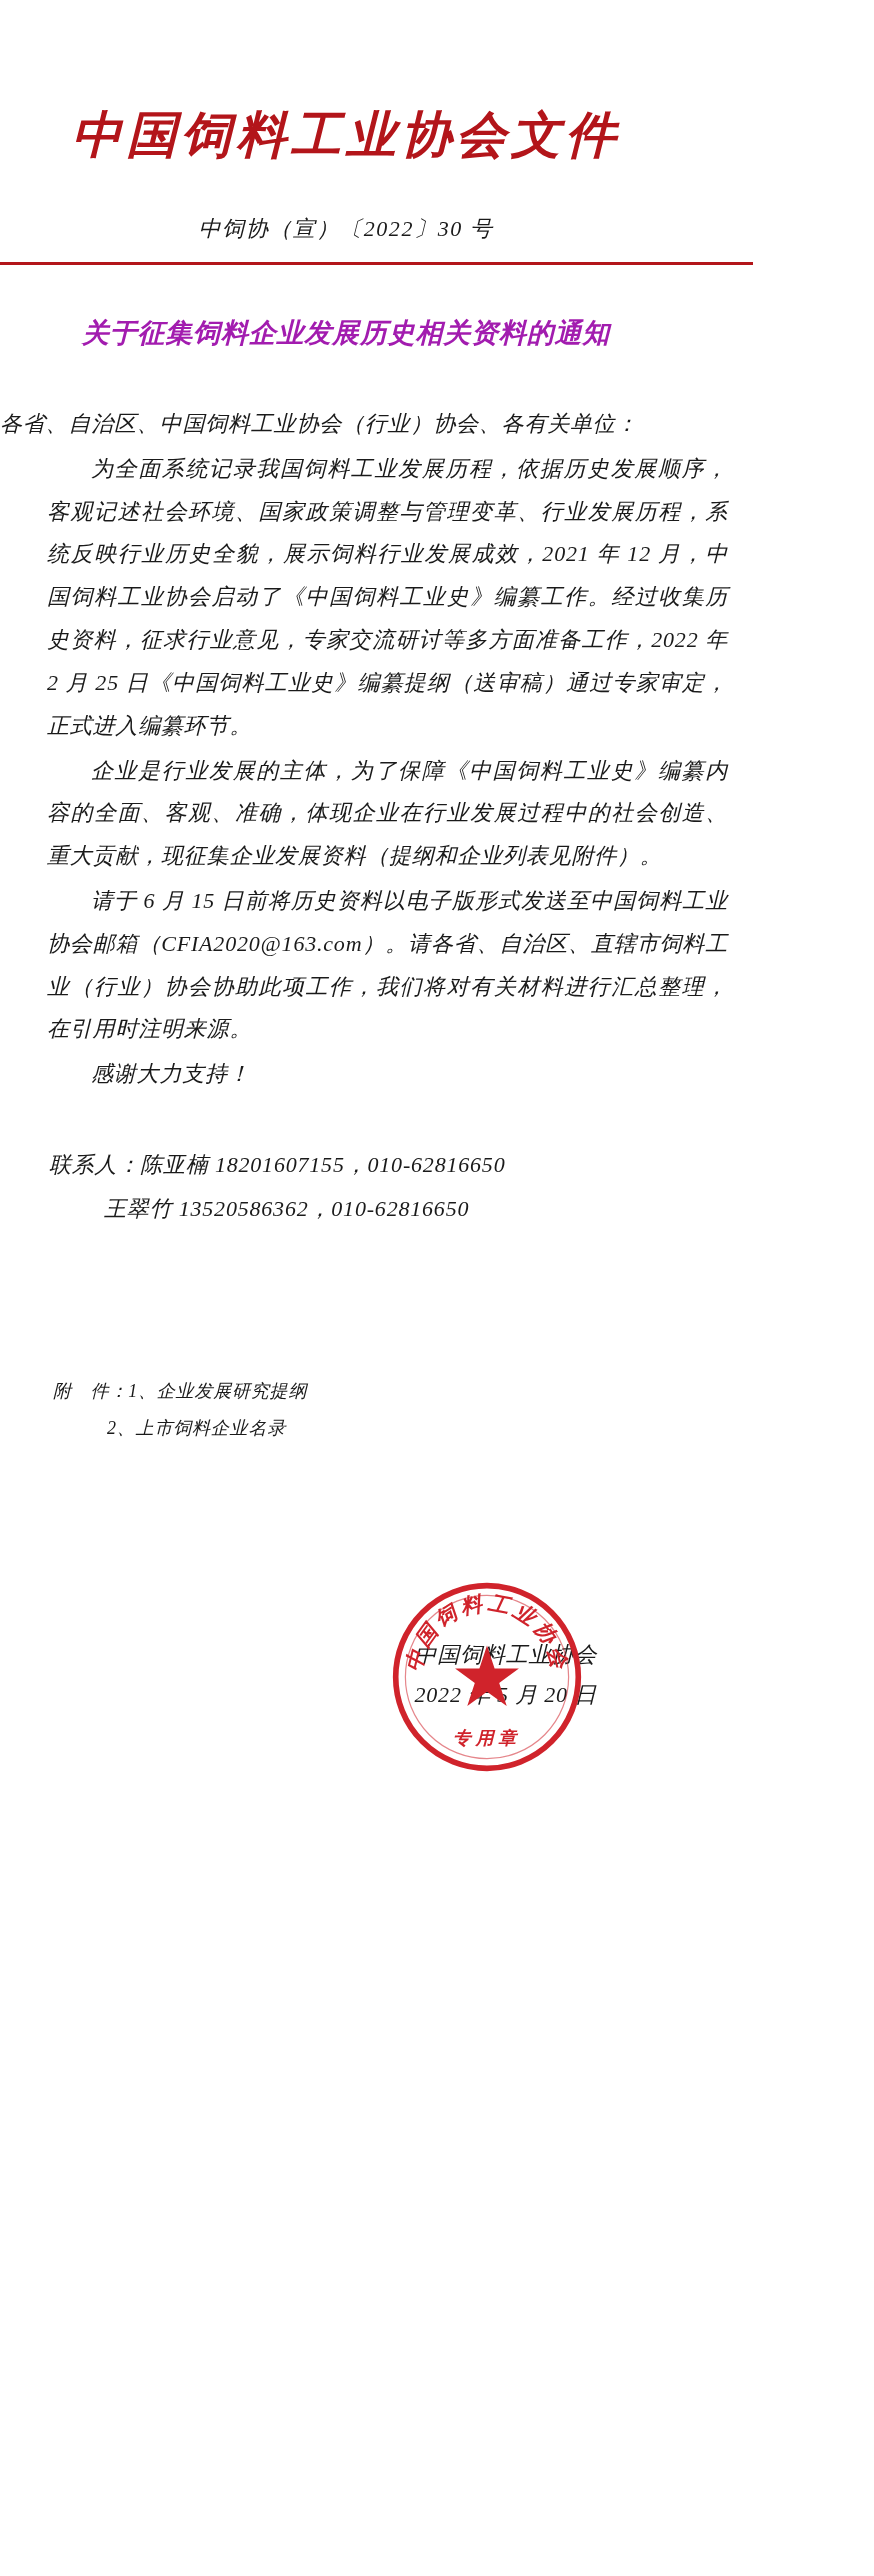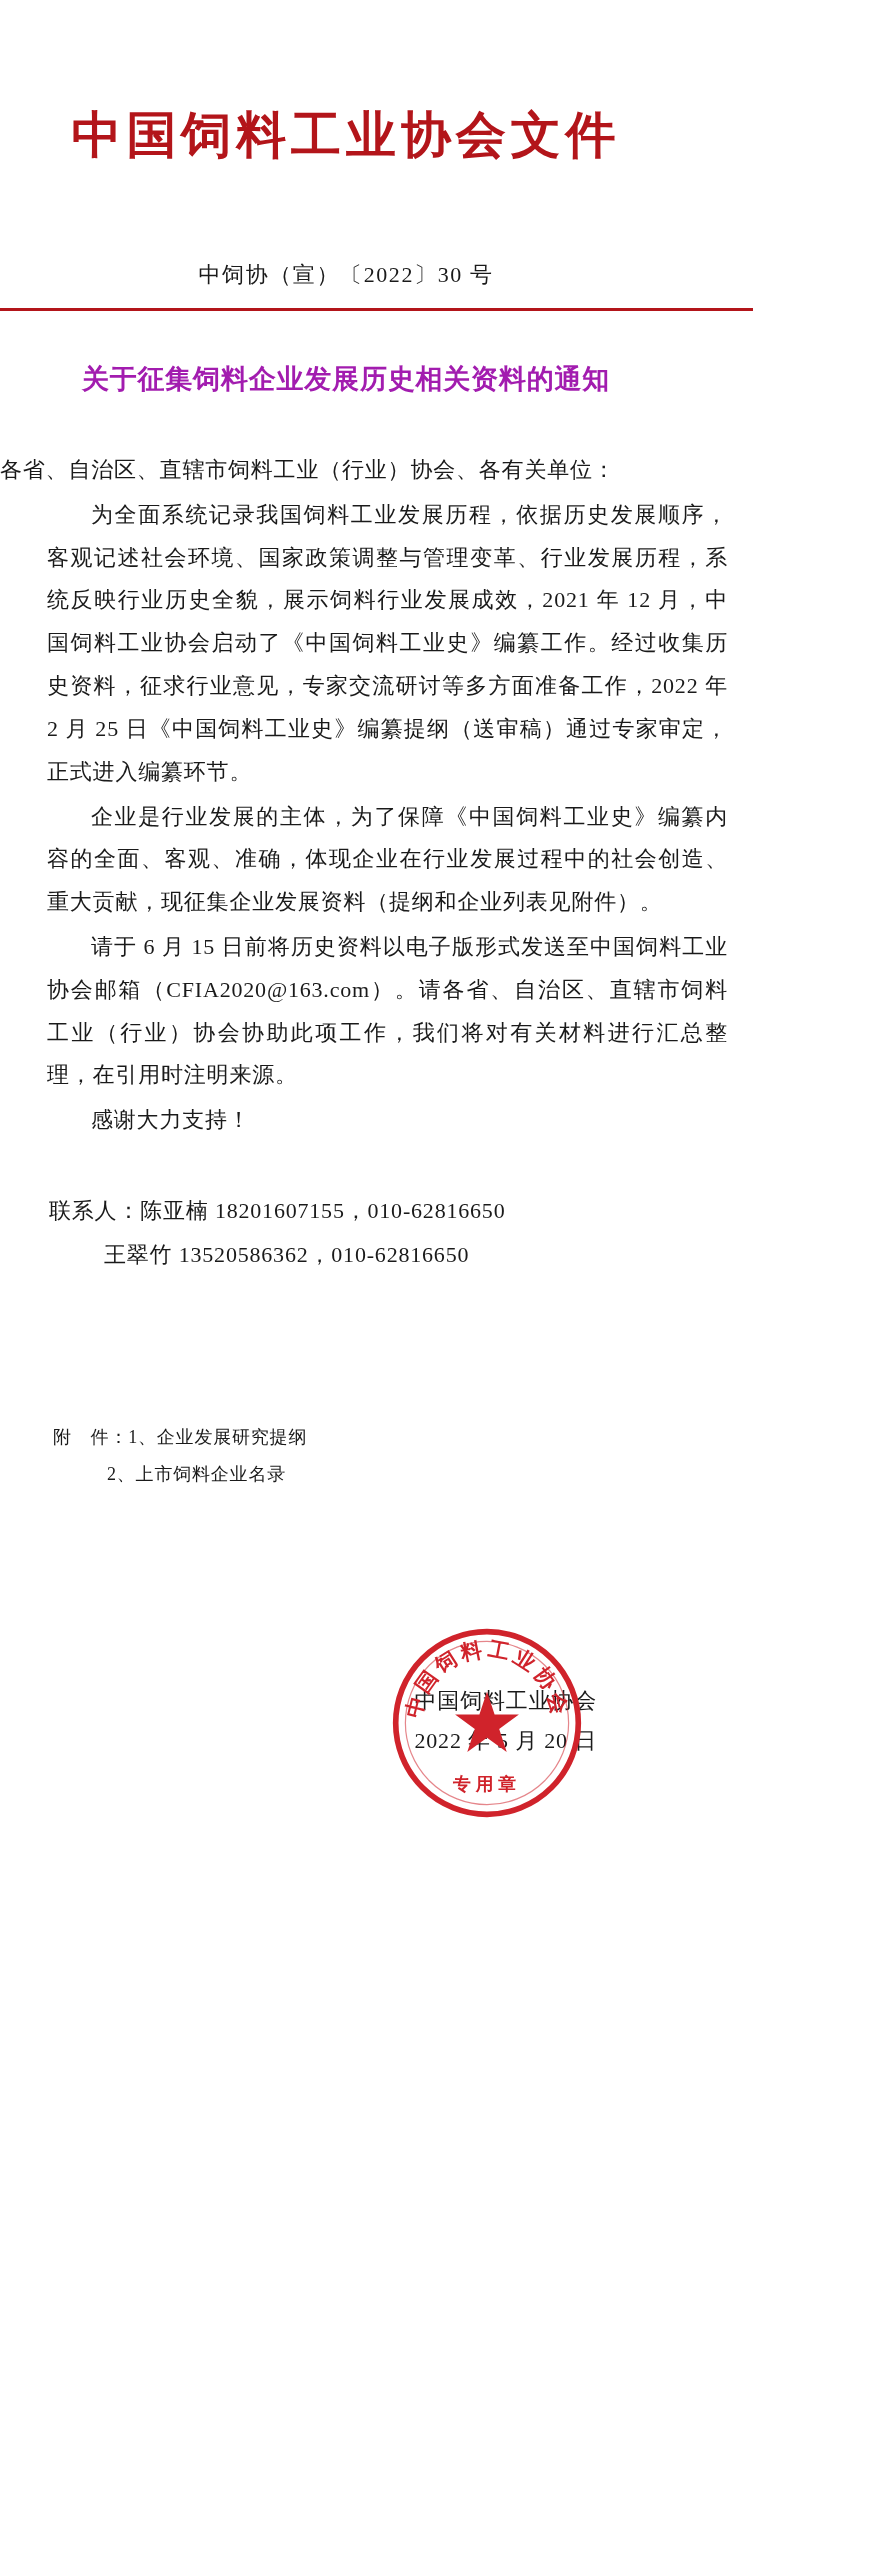--- a/index.html
+++ b/index.html
@@ -14,36 +14,37 @@
     color: #1a1a1a;
     position: relative;
   }
   .page {
     width: 692px;
     min-height: 2576px;
     box-sizing: border-box;
     padding: 0;
     position: relative;
     background: #ffffff;
+    font-style: italic;
   }
   .doc-header {
     padding-top: 105px;
     text-align: center;
   }
   .doc-title {
     color: #b3151a;
     font-family: "Liberation Serif", "DejaVu Serif", serif;
     font-weight: bold;
     font-size: 50px;
     letter-spacing: 4.9px;
     line-height: 1.2;
     white-space: nowrap;
   }
   .doc-number {
-    margin-top: 95px;
+    margin-top: 49px;
     text-align: center;
     font-size: 22px;
     letter-spacing: 1.6px;
     color: #1a1a1a;
   }
   .red-rule {
     margin: 18px auto 0 auto;
     width: 753px;
     height: 3.2px;
     background: #b3151a;
@@ -136,21 +137,21 @@
     <div class="doc-title">中国饲料工业协会文件</div>
   </div>
 
   <div class="doc-number">中饲协（宣）〔2022〕30 号</div>
 
   <div class="red-rule"></div>
 
   <div class="subject">关于征集饲料企业发展历史相关资料的通知</div>
 
   <div class="body-block">
-    <div class="salutation">各省、自治区、直辖市饲料工业（行业）协会、各有关单位：</div>
+    <div class="salutation">各省、自治区、中国饲料工业协会（行业）协会、各有关单位：</div>
     <div class="para">为全面系统记录我国饲料工业发展历程，依据历史发展顺序，客观记述社会环境、国家政策调整与管理变革、行业发展历程，系统反映行业历史全貌，展示饲料行业发展成效，2021 年 12 月，中国饲料工业协会启动了《中国饲料工业史》编纂工作。经过收集历史资料，征求行业意见，专家交流研讨等多方面准备工作，2022 年 2 月 25 日《中国饲料工业史》编纂提纲（送审稿）通过专家审定，正式进入编纂环节。</div>
     <div class="para">企业是行业发展的主体，为了保障《中国饲料工业史》编纂内容的全面、客观、准确，体现企业在行业发展过程中的社会创造、重大贡献，现征集企业发展资料（提纲和企业列表见附件）。</div>
     <div class="para">请于 6 月 15 日前将历史资料以电子版形式发送至中国饲料工业协会邮箱（CFIA2020@163.com）。请各省、自治区、直辖市饲料工业（行业）协会协助此项工作，我们将对有关材料进行汇总整理，在引用时注明来源。</div>
     <div class="para">感谢大力支持！</div>
   </div>
 
   <div class="contacts">
     <div class="contact-line">联系人：陈亚楠 18201607155，010-62816650</div>
     <div class="contact-line indent2">王翠竹 13520586362，010-62816650</div>
   </div>

